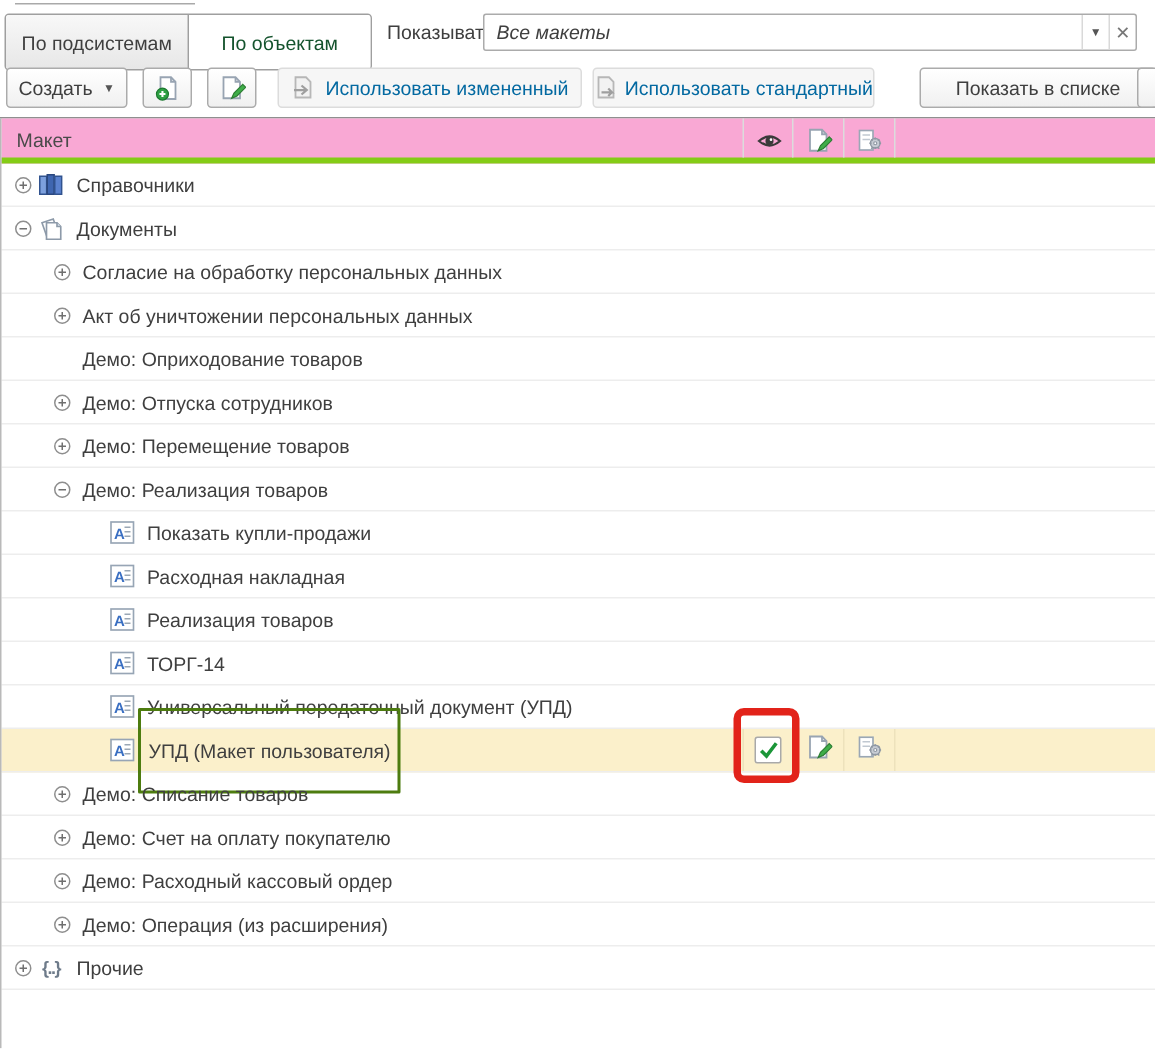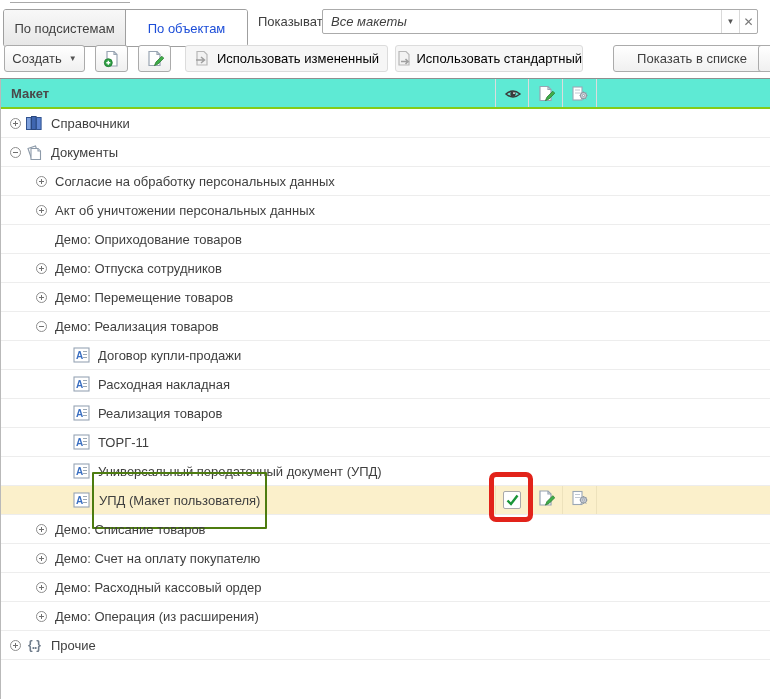--- a/index.html
+++ b/index.html
@@ -7,52 +7,52 @@
           font-family:"Liberation Sans",sans-serif;font-size:13px;color:#3f3f3f;}
 
   
   .cut-line{position:absolute;left:10px;top:2px;width:120px;height:1px;background:#a9a9a9;}
 
   
   .view-switch{position:absolute;left:3px;top:9px;height:38px;display:flex;border:1px solid #9f9f9f;
                border-radius:3px;overflow:hidden;box-sizing:border-box;}
   .vs-item{width:121px;display:flex;align-items:center;justify-content:center;cursor:default;}
   .vs-left{background:linear-gradient(#f8f8f8,#e7e7e7);border-right:1px solid #9f9f9f;color:#3f3f3f;}
-  .vs-right{background:#fff;color:#1d4ed8;}
+  .vs-right{background:#fff;color:#14532d;}
 
   .show-label{position:absolute;left:258px;top:9px;height:25px;line-height:25px;}
 
   .combo{position:absolute;left:322px;top:9px;width:436px;height:25px;border:1px solid #ababab;
          border-radius:2px;box-sizing:border-box;display:flex;background:#fff;align-items:stretch;}
   .combo-value{flex:1;padding-left:8px;line-height:23px;white-space:nowrap;overflow:hidden;font-style:italic;}
   .combo-btn{width:17px;border-left:1px solid #d9d9d9;display:flex;align-items:center;
              justify-content:center;color:#555;}
   .combo-btn.caret{font-size:8px;}
   .combo-btn.clear{font-size:12px;color:#777;}
 
   
   .btn{position:absolute;top:45px;height:27px;box-sizing:border-box;border:1px solid #ababab;
        border-radius:3px;background:linear-gradient(#ffffff,#f0f0f0);display:flex;align-items:center;
        justify-content:center;white-space:nowrap;}
   .btn .gap{width:6px;}
-  .btn.disabled{background:#f6f6f6;border-color:#dcdcdc;color:#000000;}
+  .btn.disabled{background:#f6f6f6;border-color:#dcdcdc;color:#0369a1;}
   .caret-sm{font-size:8px;color:#555;margin-left:7px;}
   #btn-create{left:4px;width:81px;}
   #btn-new{left:95px;width:33px;}
   #btn-edit{left:138px;width:33px;}
   #btn-use-modified{left:185px;width:203px;}
   #btn-use-standard{left:395px;width:188px;}
   #btn-show-list{left:613px;width:158px;}
   #btn-partial{left:758px;width:20px;}
 
   .tb-sep{position:absolute;left:0;right:0;top:78px;height:1px;background:#8f8f8f;}
 
   
-  .ghead{position:absolute;left:1px;right:0;top:79px;height:30px;background:#5eead4;
-         border-bottom:2px solid #84cc16;box-sizing:border-box;font-weight:bold;}
+  .ghead{position:absolute;left:1px;right:0;top:79px;height:30px;background:#f9a8d4;
+         border-bottom:4px solid #84cc16;box-sizing:border-box;}
   .ghead-label{position:absolute;left:10px;top:0;line-height:29px;color:#4a4a4a;}
   .colsep{position:absolute;top:0;bottom:0;width:1px;background:#dcdcdc;}
   .ghead .icon-cell{position:absolute;top:6px;width:18px;height:18px;}
 
   .left-border{position:absolute;left:0;top:79px;bottom:0;width:1px;background:#b9b9b9;}
 
   
   #tree{position:absolute;left:1px;right:0;top:109px;}
   .trow{position:relative;height:28px;border-bottom:1px solid #ededed;display:flex;align-items:center;}
   .trow.sel{background:#FBF0CB;}
@@ -237,21 +237,21 @@
       <div class="trow lvl3">
         <span class="icon">
           <svg width="17" height="16" viewBox="0 0 17 16">
             <rect x="1" y="1" width="15" height="14" fill="#fff" stroke="#97a5b5" stroke-width="1.1"></rect>
             <text x="3" y="12" font-size="10" font-weight="bold" fill="#3A6FC2" font-family="Liberation Sans, sans-serif">A</text>
             <line x1="10" y1="4.5" x2="14" y2="4.5" stroke="#9aa7b5" stroke-width="1"></line>
             <line x1="10" y1="7.5" x2="14" y2="7.5" stroke="#9aa7b5" stroke-width="1"></line>
             <line x1="10" y1="10.5" x2="14" y2="10.5" stroke="#9aa7b5" stroke-width="1"></line>
           </svg>
         </span>
-        <span class="tlabel">Договор купли-продажи</span>
+        <span class="tlabel">Показать купли-продажи</span>
       </div>
       <div class="trow lvl3">
         <span class="icon">
           <svg width="17" height="16" viewBox="0 0 17 16">
             <rect x="1" y="1" width="15" height="14" fill="#fff" stroke="#97a5b5" stroke-width="1.1"></rect>
             <text x="3" y="12" font-size="10" font-weight="bold" fill="#3A6FC2" font-family="Liberation Sans, sans-serif">A</text>
             <line x1="10" y1="4.5" x2="14" y2="4.5" stroke="#9aa7b5" stroke-width="1"></line>
             <line x1="10" y1="7.5" x2="14" y2="7.5" stroke="#9aa7b5" stroke-width="1"></line>
             <line x1="10" y1="10.5" x2="14" y2="10.5" stroke="#9aa7b5" stroke-width="1"></line>
           </svg>
@@ -273,21 +273,21 @@
       <div class="trow lvl3">
         <span class="icon">
           <svg width="17" height="16" viewBox="0 0 17 16">
             <rect x="1" y="1" width="15" height="14" fill="#fff" stroke="#97a5b5" stroke-width="1.1"></rect>
             <text x="3" y="12" font-size="10" font-weight="bold" fill="#3A6FC2" font-family="Liberation Sans, sans-serif">A</text>
             <line x1="10" y1="4.5" x2="14" y2="4.5" stroke="#9aa7b5" stroke-width="1"></line>
             <line x1="10" y1="7.5" x2="14" y2="7.5" stroke="#9aa7b5" stroke-width="1"></line>
             <line x1="10" y1="10.5" x2="14" y2="10.5" stroke="#9aa7b5" stroke-width="1"></line>
           </svg>
         </span>
-        <span class="tlabel">ТОРГ-11</span>
+        <span class="tlabel">ТОРГ-14</span>
       </div>
       <div class="trow lvl3">
         <span class="icon">
           <svg width="17" height="16" viewBox="0 0 17 16">
             <rect x="1" y="1" width="15" height="14" fill="#fff" stroke="#97a5b5" stroke-width="1.1"></rect>
             <text x="3" y="12" font-size="10" font-weight="bold" fill="#3A6FC2" font-family="Liberation Sans, sans-serif">A</text>
             <line x1="10" y1="4.5" x2="14" y2="4.5" stroke="#9aa7b5" stroke-width="1"></line>
             <line x1="10" y1="7.5" x2="14" y2="7.5" stroke="#9aa7b5" stroke-width="1"></line>
             <line x1="10" y1="10.5" x2="14" y2="10.5" stroke="#9aa7b5" stroke-width="1"></line>
           </svg>

